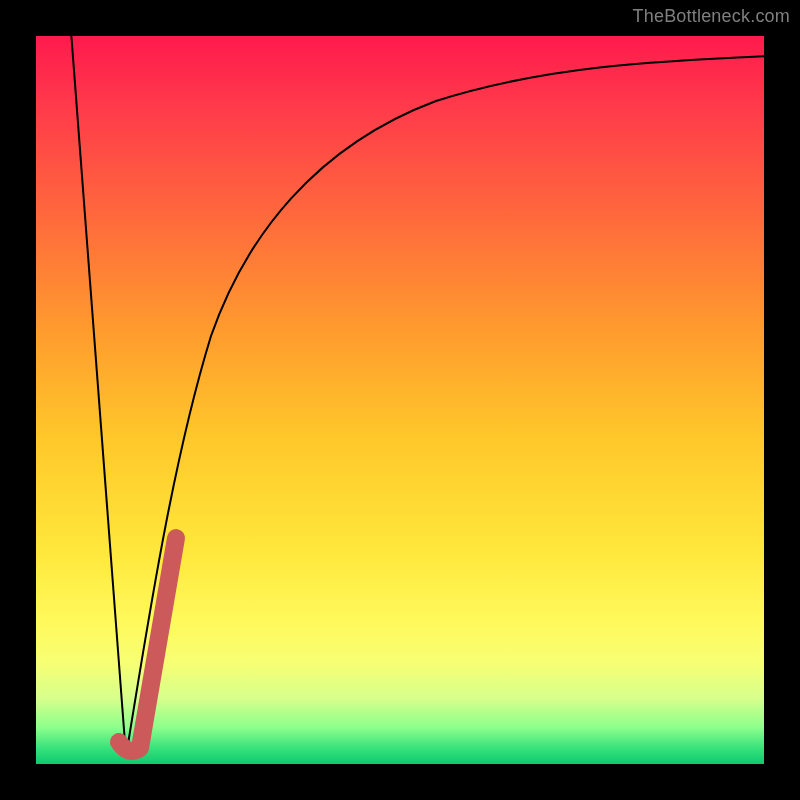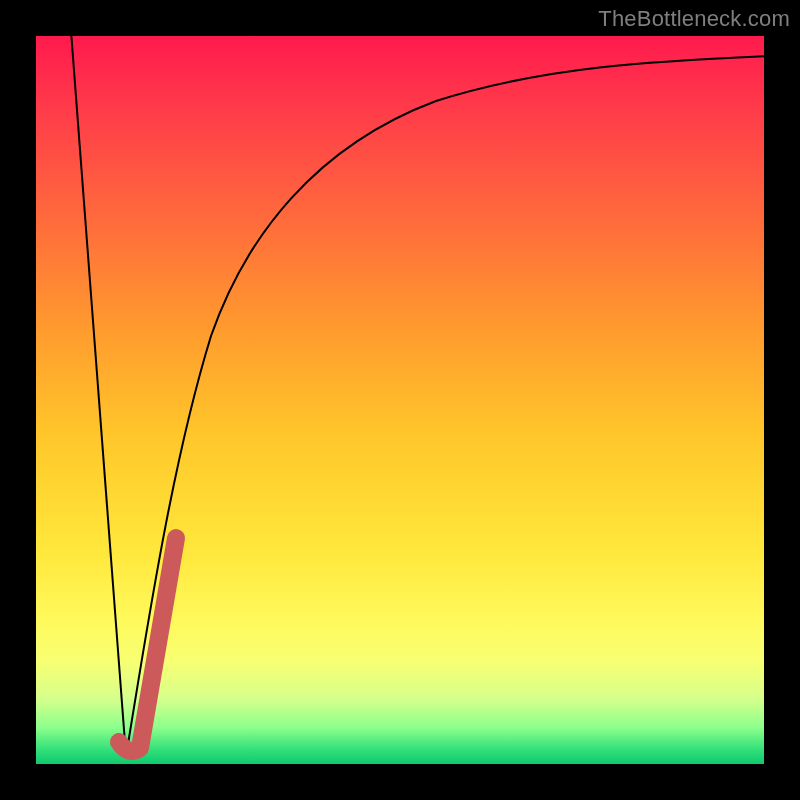--- a/index.html
+++ b/index.html
@@ -44,21 +44,21 @@
       #8cff8c 95%,
       #33e07a 98%,
       #0fc96e 100%
     );
   }
   .watermark {
     position: absolute;
     top: 6px;
     right: 10px;
     color: #7f7f7f;
-    font-size: 22px;
+    font-size: 18px;
     letter-spacing: 0.2px;
     user-select: none;
   }
   svg.curves {
     position: absolute;
     inset: 0;
     width: 728px;
     height: 728px;
     overflow: visible;
   }

